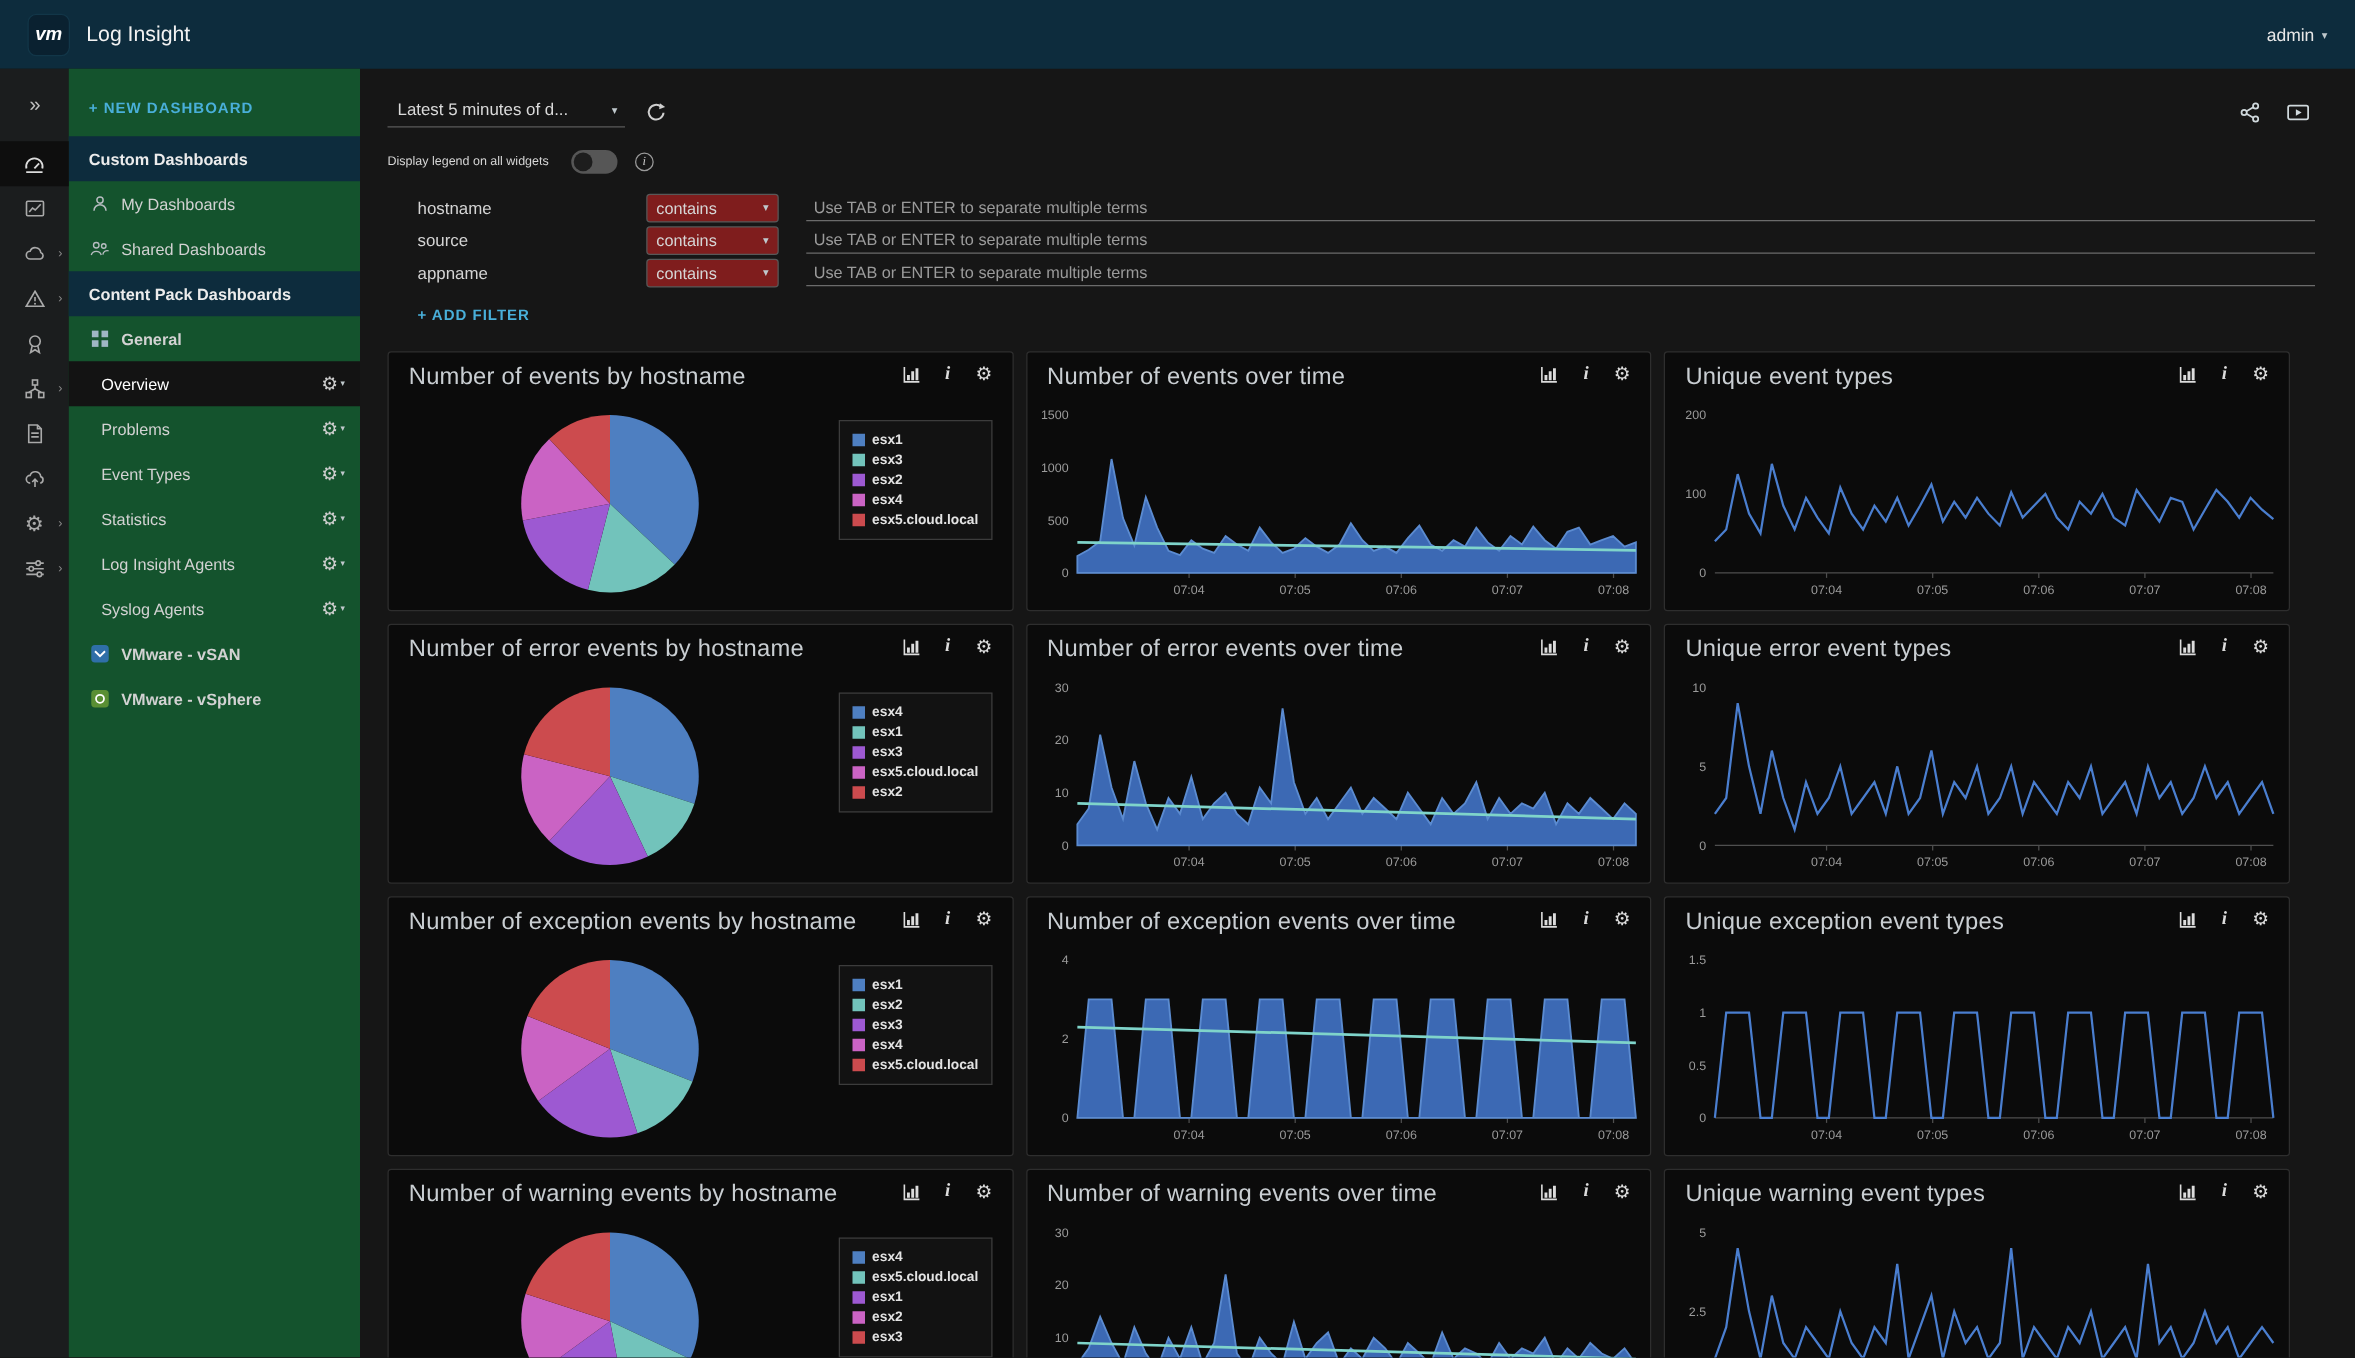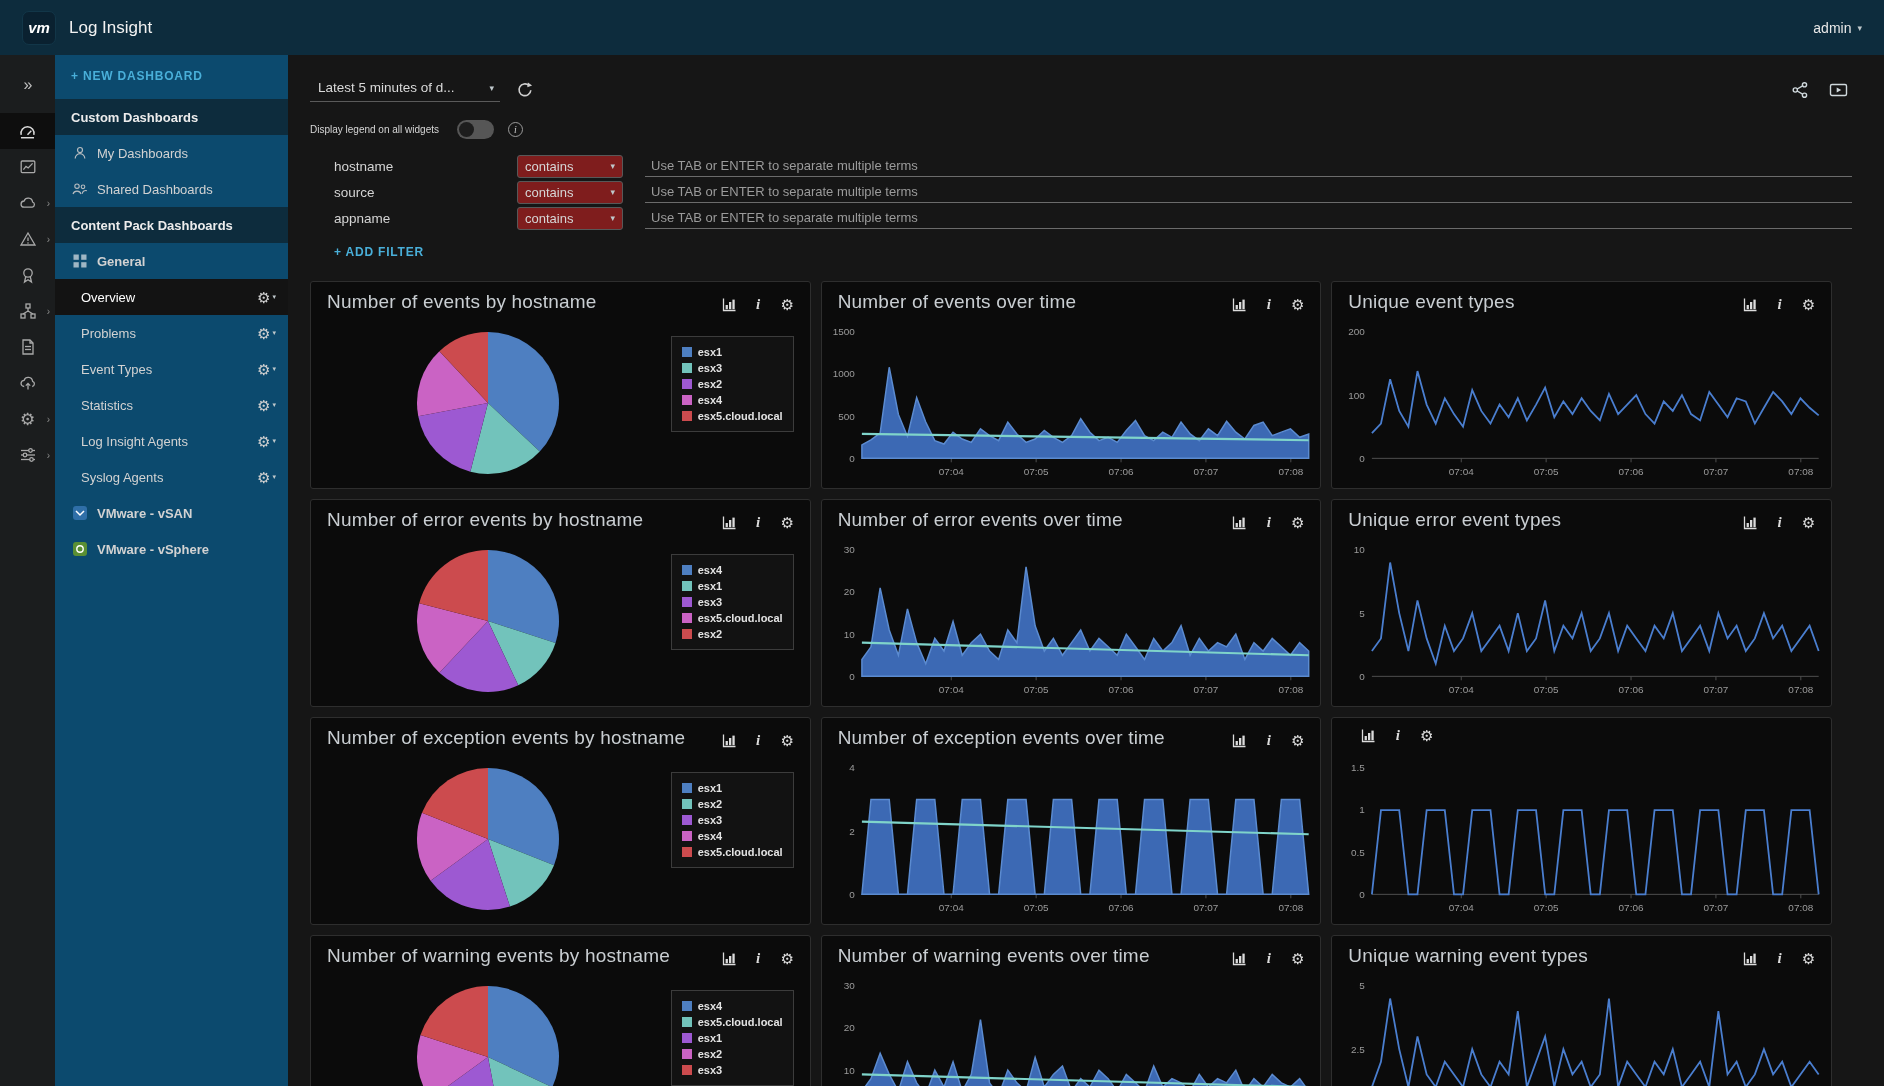--- a/index.html
+++ b/index.html
@@ -22,21 +22,21 @@
   .rail { width:55px; background:#1b1d1e; display:flex; flex-direction:column; align-items:center; padding-top:12px; flex-shrink:0; }
   .rail-item { width:55px; height:36px; display:flex; align-items:center; justify-content:center;
     color:#a9a9a9; position:relative; cursor:pointer; }
   .rail-item.active { background:#0e0e0e; color:#dcdcdc; }
   .rail-item:first-child { margin-bottom:10px; }
   .rail-caret { position:absolute; right:5px; top:50%; transform:translateY(-50%); font-size:10px; color:#8a8a8a; }
   .expand-glyph { font-size:16px; letter-spacing:-1px; color:#c0c0c0; }
   .rail-gear { font-size:17px; }
 
   
-  .nav { width:233px; background:#0c4a6e; padding-top:10px; flex-shrink:0; }
+  .nav { width:233px; background:#14532d; padding-top:20px; flex-shrink:0; }
   .nav-new { color:#49afd9; font-weight:bold; font-size:12px; letter-spacing:.8px; padding:4px 16px 16px; cursor:pointer; }
   .nav-row { height:36px; display:flex; align-items:center; padding:0 12px 0 16px; font-size:13px; color:#d2d2d2; cursor:pointer; }
   .nav-row.header { font-weight:bold; color:#ececec; cursor:default; }
   .nav-row.bold { font-weight:bold; }
   .nav-row.sub { padding-left:26px; }
   .nav-row.selected { background:#131313; color:#ffffff; }
   .nav-ico { width:17px; height:17px; margin-right:9px; display:inline-flex; align-items:center; justify-content:center; color:#b6bcc0; flex-shrink:0; }
   .nav-gear { margin-left:auto; color:#cfcfcf; display:flex; align-items:center; gap:2px; }
   .gear-glyph { font-size:15px; line-height:1; }
   .nav-gear .caret { font-size:7px; }
@@ -67,21 +67,21 @@
     flex-shrink:0; cursor:pointer; }
   .filter-input { flex:1; margin-left:22px; background:transparent; border:none; outline:none;
     border-bottom:1px solid #6b6b6b; color:#dddddd; font-size:13px; padding:3px 6px;
     font-family:"Liberation Sans", sans-serif; }
   .filter-input::placeholder { color:#9b9b9b; }
   .add-filter { margin:14px 0 0 46px; color:#49afd9; font-weight:bold; font-size:12px; letter-spacing:.8px; cursor:pointer; height:18px; }
 
   
   .grid { display:grid; grid-template-columns:repeat(3,1fr); gap:10px; margin:18px 52px 0 22px; }
   .card { background:#0b0b0b; border:1px solid #2e2e2e; border-radius:3px; height:208px; position:relative; overflow:hidden; }
-  .card-head { display:flex; align-items:flex-end; padding:9px 14px 0 16px; }
+  .card-head { display:flex; align-items:flex-start; padding:9px 14px 0 16px; }
   .card-title { font-size:19px; font-weight:400; color:#c9ced2; letter-spacing:.2px;
     white-space:nowrap; overflow:hidden; text-overflow:ellipsis; flex:1; }
   .card-actions { display:flex; gap:12px; margin-left:12px; color:#dcdcdc; align-items:center; flex-shrink:0; }
   .act { width:17px; height:17px; display:inline-flex; align-items:center; justify-content:center; cursor:pointer; }
   .info-i { font-family:"Liberation Serif", serif; font-style:italic; font-weight:bold; font-size:15px; }
   .card-body { position:absolute; top:38px; left:0; right:0; bottom:0; }
   .xychart { position:absolute; inset:0; width:100%; height:100%; }
   .axis { font-size:10px; fill:#9b9b9b; font-family:"Liberation Sans", sans-serif; }
   .pie { position:absolute; left:102px; top:8px; width:150px; height:150px; }
   .legend { position:absolute; right:16px; top:16px; background:#121212; border:1px solid #3c3c3c;
@@ -706,20 +706,21 @@
               <text x="384.96000000000004" y="157" text-anchor="middle" class="axis">07:07</text>
               <line x1="470.08" y1="140" x2="470.08" y2="144" stroke="#4f4f4f"></line>
               <text x="470.08" y="157" text-anchor="middle" class="axis">07:08</text>
               <path d="M40,140 L40.0,140.0 L49.1,44.0 L58.3,44.0 L67.4,44.0 L76.6,140.0 L85.7,140.0 L94.9,44.0 L104.0,44.0 L113.1,44.0 L122.3,140.0 L131.4,140.0 L140.6,44.0 L149.7,44.0 L158.9,44.0 L168.0,140.0 L177.1,140.0 L186.3,44.0 L195.4,44.0 L204.6,44.0 L213.7,140.0 L222.9,140.0 L232.0,44.0 L241.1,44.0 L250.3,44.0 L259.4,140.0 L268.6,140.0 L277.7,44.0 L286.9,44.0 L296.0,44.0 L305.1,140.0 L314.3,140.0 L323.4,44.0 L332.6,44.0 L341.7,44.0 L350.9,140.0 L360.0,140.0 L369.1,44.0 L378.3,44.0 L387.4,44.0 L396.6,140.0 L405.7,140.0 L414.9,44.0 L424.0,44.0 L433.1,44.0 L442.3,140.0 L451.4,140.0 L460.6,44.0 L469.7,44.0 L478.9,44.0 L488.0,140.0 L488,140 Z" fill="#3c69b4" stroke="#5b8bd0" stroke-width="1.5"></path>
               <line x1="40" y1="66.4" x2="488" y2="79.2" stroke="#7fd4ca" stroke-width="2.2"></line>
             </svg>
           </div>
         </section>
         <section class="card">
           <div class="card-head">
+            <h2 class="card-title">Unique exception event types</h2>
             <div class="card-actions">
               <span class="act">
                 <svg width="15" height="15" viewBox="0 0 15 15">
                   <path d="M1.5 1.5 V13.5 H13.5" fill="none" stroke="currentColor" stroke-width="1.3"></path>
                   <rect x="3.6" y="8" width="2.3" height="4.2" fill="currentColor"></rect>
                   <rect x="7" y="5" width="2.3" height="7.2" fill="currentColor"></rect>
                   <rect x="10.4" y="2.6" width="2.3" height="9.6" fill="currentColor"></rect>
                 </svg>
               </span>
               <span class="act">

